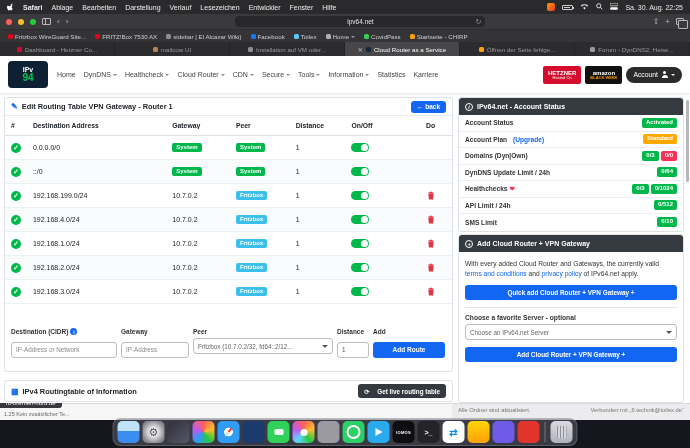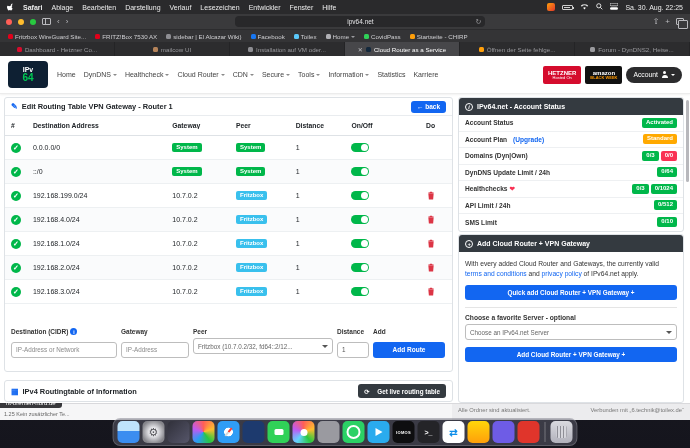--- a/index.html
+++ b/index.html
@@ -276,21 +276,21 @@
       <span class="tab">
           <span class="tabdot"></span>
           <span>Forum - DynDNS2, Heise...</span>
         </span>
     </div>
 
     <div class="webview">
       <div class="site-header">
         <span class="logo">
           <span class="lt">IPv</span>
-          <span class="lb">64</span>
+          <span class="lb">94</span>
         </span>
         <span class="nav">
           <span class="nav-item">
               <span>Home</span>
             </span>
           <span class="nav-item">
               <span>DynDNS</span>
               <span class="ncaret"></span>
             </span>
           <span class="nav-item">

